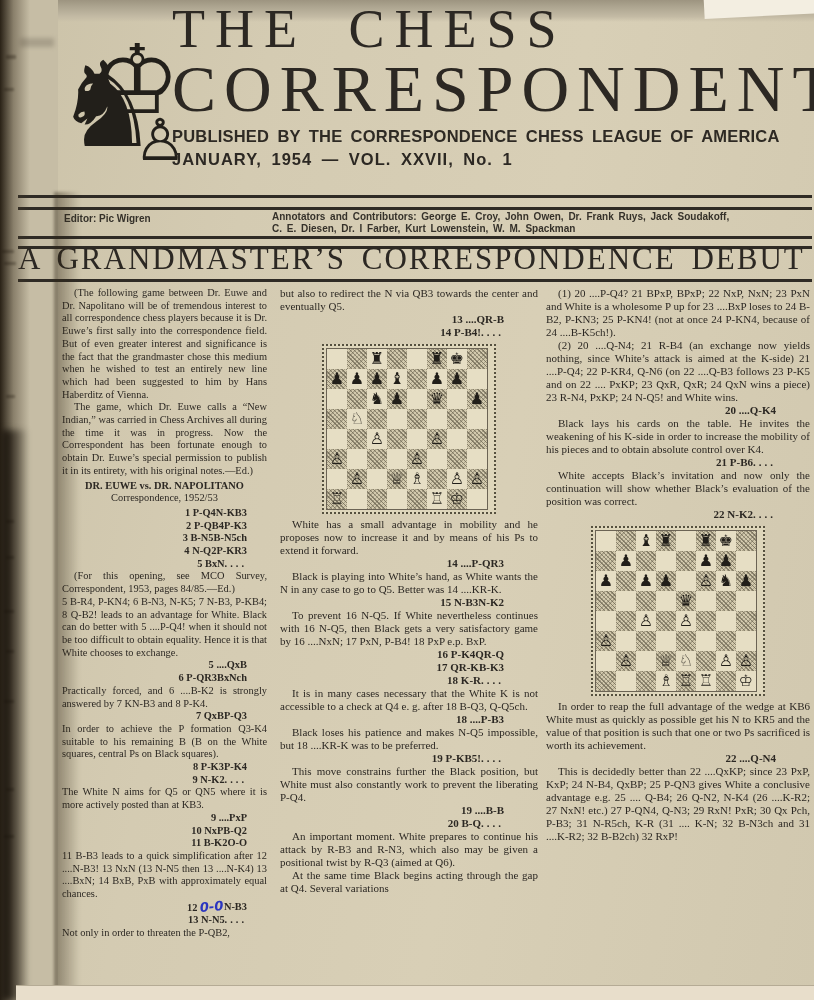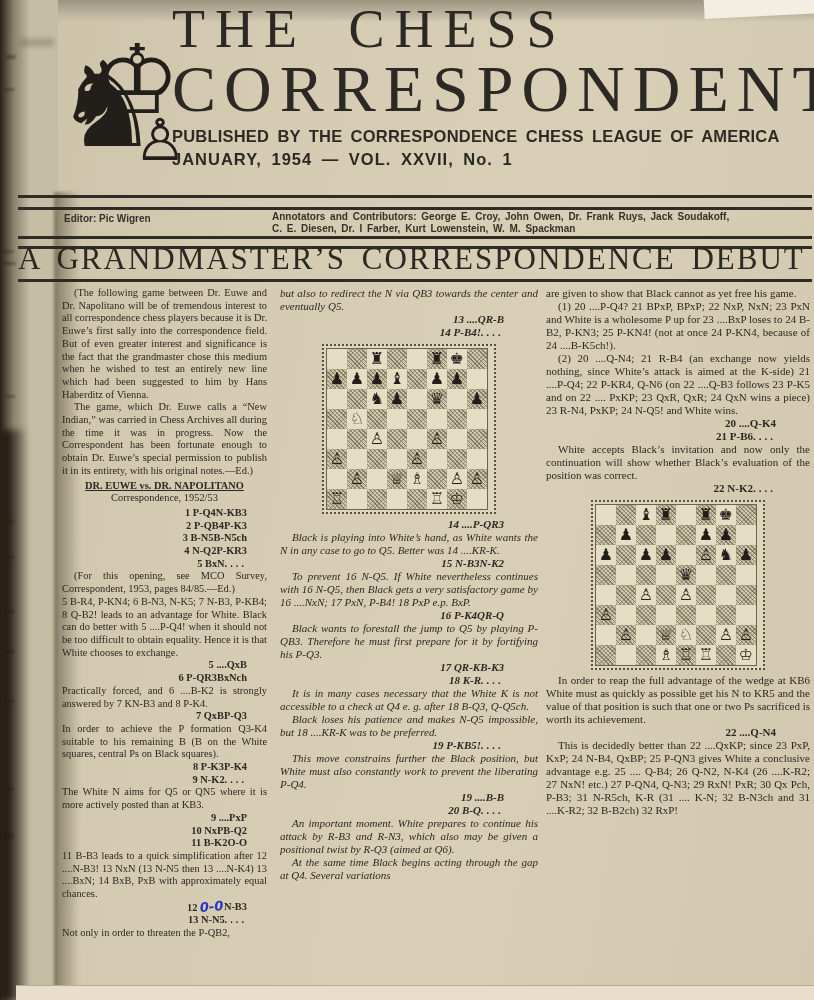--- a/index.html
+++ b/index.html
@@ -34,26 +34,26 @@
   .rule-double{position:absolute;left:18px;right:2px;height:9px;border-top:3px solid #2f2b25;border-bottom:3px solid #2f2b25;}
   .r1{top:195px;}.r2{top:236px;height:7px;}
   .staff{position:absolute;left:64px;right:4px;top:211px;font-family:"Liberation Sans",sans-serif;font-weight:700;font-size:10px;line-height:11.5px;color:#35312a;}
   .editor{position:absolute;left:0;top:2px;}
   .annot{position:absolute;left:208px;right:0;word-spacing:2px;}
   .headline{position:absolute;left:18px;right:4px;top:241px;margin:0;font-weight:400;font-size:31px;letter-spacing:2px;word-spacing:6px;color:#2c2823;white-space:nowrap;}
   .rule-single{position:absolute;left:18px;right:2px;top:279px;border-top:3px solid #2f2b25;}
   .columns{position:absolute;left:62px;top:287px;width:748px;height:713px;display:flex;overflow:hidden;}
   .col{text-align:justify;font-size:11px;line-height:13px;}
   .col-left{width:205px;font-size:10.4px;line-height:12.7px;}
-  .col-mid{width:258px;margin-left:13px;font-style:italic;}
+  .col-mid{width:258px;margin-left:13px;}
   .col-right{width:264px;margin-left:8px;}
   .p{margin:0;text-indent:12px;}
   .p.noind{text-indent:0;}
   .ctr{text-align:center;margin:2px 0;}
-  .ctr .l1{font-weight:700;text-decoration:underline;}
+  .ctr .l1{font-weight:700;}
   .mv{display:flex;justify-content:flex-end;font-weight:700;padding:0 34px 0 30px;}
   .col-left .mv{padding:0 20px 0 28px;}
   .mv .dots{letter-spacing:3px;}
   .hand{display:inline-block;color:#2a35c0;font-family:"DejaVu Sans",sans-serif;font-style:italic;font-weight:700;font-size:13px;transform:rotate(-5deg);margin-left:3px;}
   .diagram{width:166px;margin:5px auto 4px auto;border:2px dotted #55503f;padding:2px;background:#ded6bb;}
   .board{width:160px;height:160px;display:grid;grid-template-columns:repeat(8,20px);grid-template-rows:repeat(8,20px);border:1px solid #6b6354;}
   .sq{width:20px;height:20px;font-family:"DejaVu Sans",sans-serif;font-size:16px;line-height:20px;text-align:center;color:#211e19;overflow:hidden;}
   .sq.light{background:#e6dec4;}
   .sq.dark{background-color:#d2c9ad;
     background-image:repeating-linear-gradient(45deg,rgba(99,92,73,.65) 0 1px,transparent 1px 3px),
@@ -260,69 +260,73 @@
               <div class="sq dark"><span>♖</span></div>
               <div class="sq light"></div>
               <div class="sq dark"></div>
               <div class="sq light"></div>
               <div class="sq dark"></div>
               <div class="sq light"><span>♖</span></div>
               <div class="sq dark"><span>♔</span></div>
               <div class="sq light"></div>
             </div>
           </div>
+          <p class="p">White has a small advantage in mobility and he proposes now to increase it and by means of his Ps to extend it forward.</p>
           <div class="mv">
             <span>14 ....</span>
             <span>P-QR3</span>
           </div>
           <p class="p">Black is playing into White’s hand, as White wants the N in any case to go to Q5. Better was 14 ....KR-K.</p>
           <div class="mv">
             <span>15 N-B3</span>
             <span>N-K2</span>
           </div>
           <p class="p">To prevent 16 N-Q5.  If White nevertheless continues with 16 N-Q5, then Black gets a very satisfactory game by 16 ....NxN;  17 PxN, P-B4!  18 PxP e.p.  BxP.</p>
           <div class="mv">
             <span>16 P-K4</span>
             <span>QR-Q</span>
           </div>
-          <p class="p">Black wants to forestall the jump to Q5 by playing P-QB3.  Therefore he must first prepare for it by fortifying his P-Q3.</p>
           <div class="mv">
             <span>17 QR-K</span>
             <span>B-K3</span>
           </div>
           <div class="mv">
             <span>18 K-R</span>
             <span class="dots">....</span>
           </div>
           <p class="p">It is in many cases necessary that the White K is not accessible to a check at Q4 e. g. after 18 B-Q3, Q-Q5ch.</p>
+          <div class="mv">
+            <span>18 ....</span>
+            <span>P-B3</span>
+          </div>
           <p class="p">Black loses his patience and makes N-Q5 impossible, but 18 ....KR-K was to be preferred.</p>
           <div class="mv">
             <span>19 P-KB5!</span>
             <span class="dots">....</span>
           </div>
           <p class="p">This move constrains further the Black position, but White must also constantly work to prevent the liberating P-Q4.</p>
           <div class="mv">
             <span>19 ....</span>
             <span>B-B</span>
           </div>
           <div class="mv">
             <span>20 B-Q</span>
             <span class="dots">....</span>
           </div>
           <p class="p">An important moment.  White prepares to continue his attack by R-B3 and R-N3, which also may be given a positional twist by R-Q3 (aimed at Q6).</p>
           <p class="p">At the same time Black begins acting through the gap at Q4.  Several variations</p>
         </div>
       <div class="col col-right">
-          <p class="p noind">are given to show that Black cannot as yet free his game.</p>
           <p class="p">(1)  20 ....P-Q4?  21 BPxP, BPxP;  22 NxP, NxN;  23 PxN and White is a wholesome P up for 23 ....BxP loses to 24 B-B2, P-KN3;  25 P-KN4!  (not at once 24 P-KN4, because of 24 ....B-K5ch!).</p>
           <p class="p">(2)  20 ....Q-N4;  21 R-B4  (an exchange now yields nothing, since White’s attack is aimed at the K-side)  21 ....P-Q4;  22 P-KR4, Q-N6 (on 22 ....Q-B3 follows 23 P-K5 and on 22 .... PxKP;  23 QxR, QxR;  24 QxN wins a piece) 23 R-N4, PxKP;  24 N-Q5! and White wins.</p>
           <div class="mv">
             <span>20 ....</span>
             <span>Q-K4</span>
           </div>
+          <p class="p">Black lays his cards on the table.  He invites the weakening of his K-side in order to increase the mobility of his pieces and to obtain absolute control over K4.</p>
           <div class="mv">
             <span>21 P-B6</span>
             <span class="dots">....</span>
           </div>
           <p class="p">White accepts Black’s invitation and now only the continuation will show whether Black’s evaluation of the position was correct.</p>
           <div class="mv">
             <span>22 N-K2</span>
             <span class="dots">....</span>
           </div>
           <div class="diagram">

